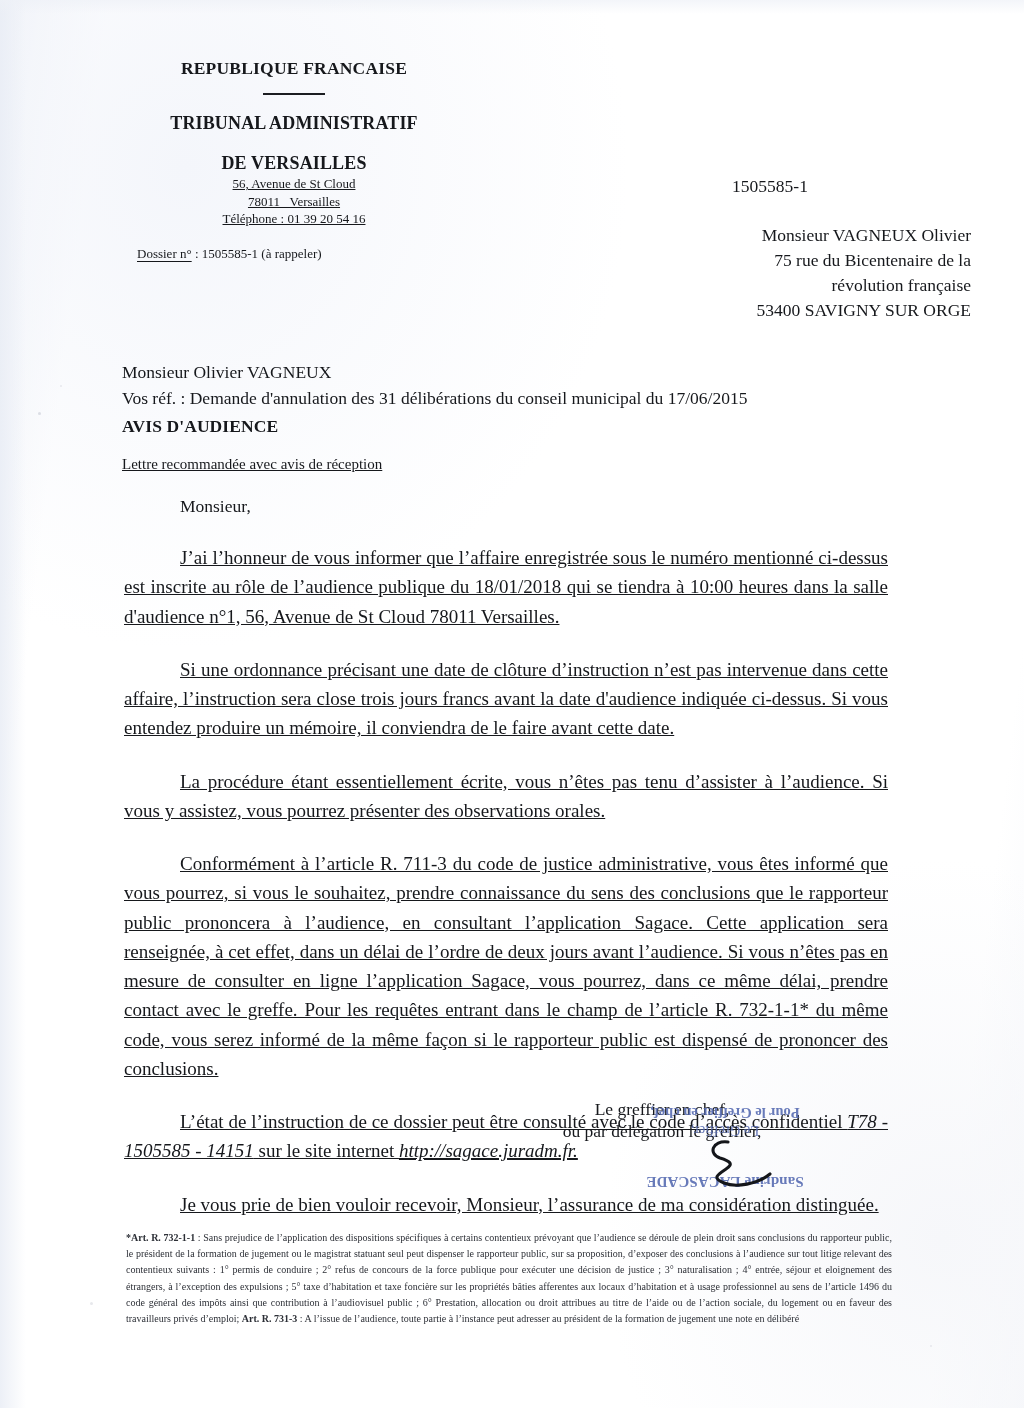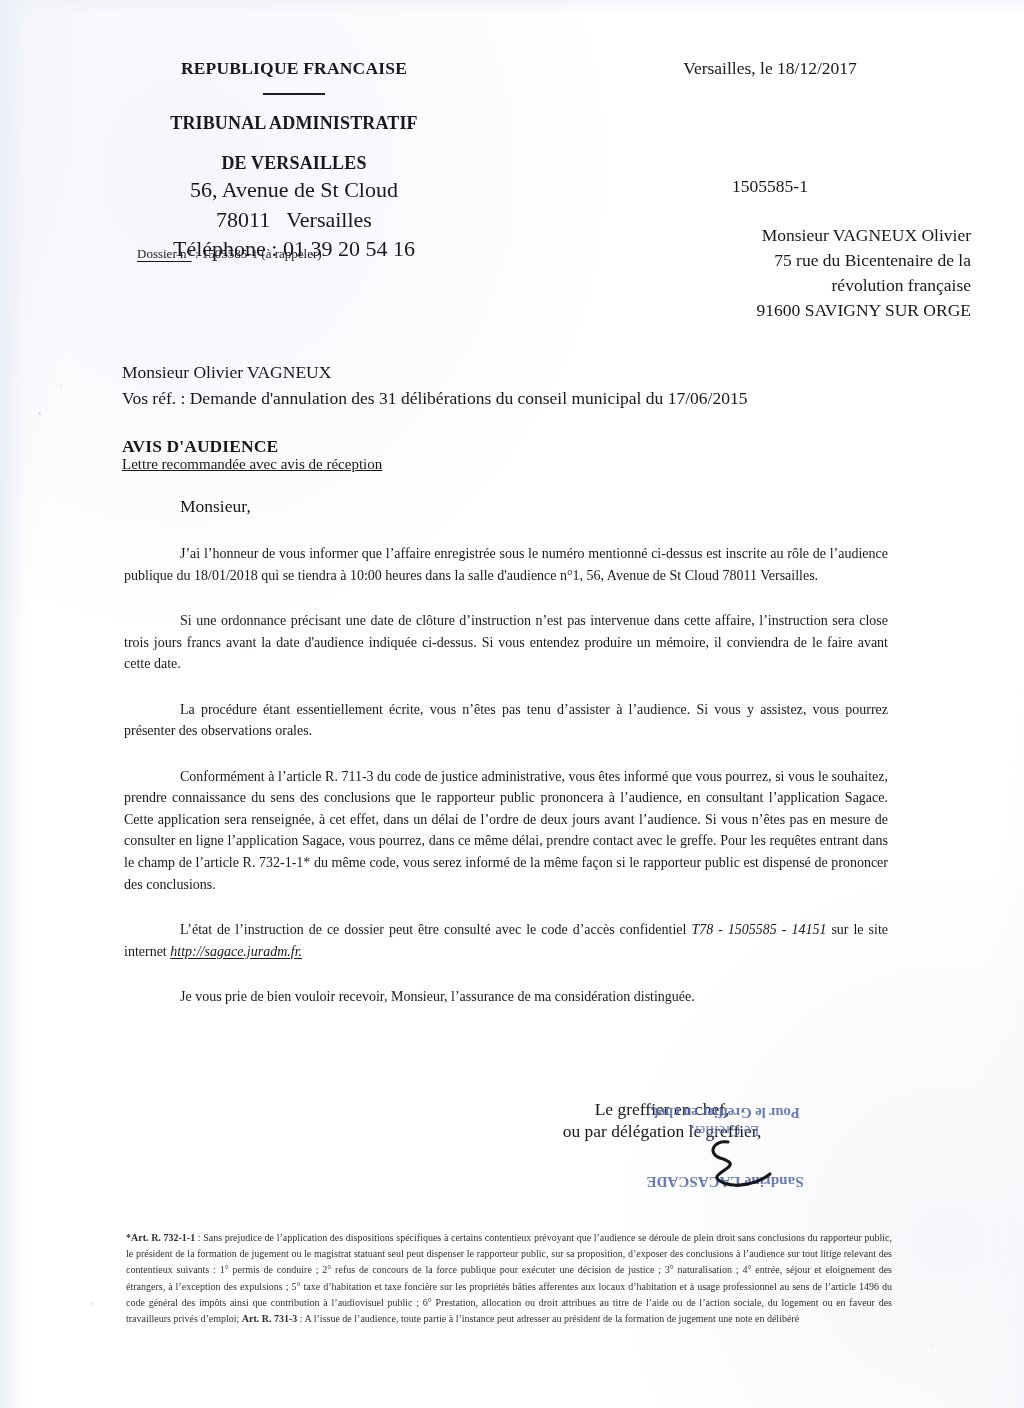--- a/index.html
+++ b/index.html
@@ -73,23 +73,24 @@
     margin: 14px auto 10px auto;
   }
   .tribunal {
     font-weight: bold;
     font-size: 18px;
     line-height: 1.30;
     letter-spacing: .15px;
     margin-top: 17px;
   }
   .addr-line {
-    font-size: 22px;
+    font-size: 13px;
     line-height: 1.34;
     white-space: pre;
+    text-decoration: underline;
   }
   .dossier-wrap {
     position: absolute;
     left: 137px;
     top: 246px;
     font-size: 13px;
     white-space: nowrap;
   }
   .dossier-wrap .u {
     text-decoration: underline;
@@ -127,21 +128,21 @@
   .refs {
     position: absolute;
     left: 122px;
     top: 360px;
     font-size: 17.5px;
     line-height: 1.48;
   }
   .avis-title {
     position: absolute;
     left: 122px;
-    top: 436px;
+    top: 416px;
     font-weight: bold;
     font-size: 17.5px;
     letter-spacing: .1px;
   }
   .avis-sub {
     position: absolute;
     left: 122px;
     top: 456px;
     font-size: 15px;
     text-decoration: underline;
@@ -153,27 +154,28 @@
     left: 124px;
     top: 496px;
     width: 764px;
   }
   .salut {
     font-size: 17.5px;
     margin: 0 0 26px 0;
     padding-left: 56px;
   }
   .para {
-    font-size: 14px;
+    font-size: 19px;
     line-height: 1.54;
     text-align: justify;
     text-justify: inter-word;
     margin: 0 0 24px 0;
     text-indent: 56px;
     hyphens: none;
+    text-decoration: underline;
   }
   .ital { font-style: italic; }
   .lnk {
     font-style: italic;
     text-decoration: underline;
     text-underline-offset: 2px;
   }
 
   
   .sig-block {
@@ -251,27 +253,26 @@
     <div class="tribunal">DE VERSAILLES</div>
     <div class="addr-line">56, Avenue de St Cloud</div>
     <div class="addr-line">78011   Versailles</div>
     <div class="addr-line">Téléphone : 01 39 20 54 16</div>
   </div>
 
   <div class="dossier-wrap">
     <span class="u">Dossier n°</span><span> : 1505585-1 (à rappeler)</span>
   </div>
 
-  <div class="hdr-right-date">Versailles, le 18/12/2017</div>
   <div class="hdr-right-num">1505585-1</div>
   <div class="hdr-right-addressee">
     <div>Monsieur VAGNEUX Olivier</div>
     <div>75 rue du Bicentenaire de la</div>
     <div>révolution française</div>
-    <div>91600 SAVIGNY SUR ORGE</div>
+    <div>53400 SAVIGNY SUR ORGE</div>
   </div>
 
   <div class="refs">
     <div>Monsieur Olivier VAGNEUX</div>
     <div>Vos réf. : Demande d'annulation des 31 délibérations du conseil municipal du 17/06/2015</div>
   </div>
 
   <div class="avis-title">AVIS D'AUDIENCE</div>
   <div class="avis-sub">Lettre recommandée avec avis de réception</div>
 

